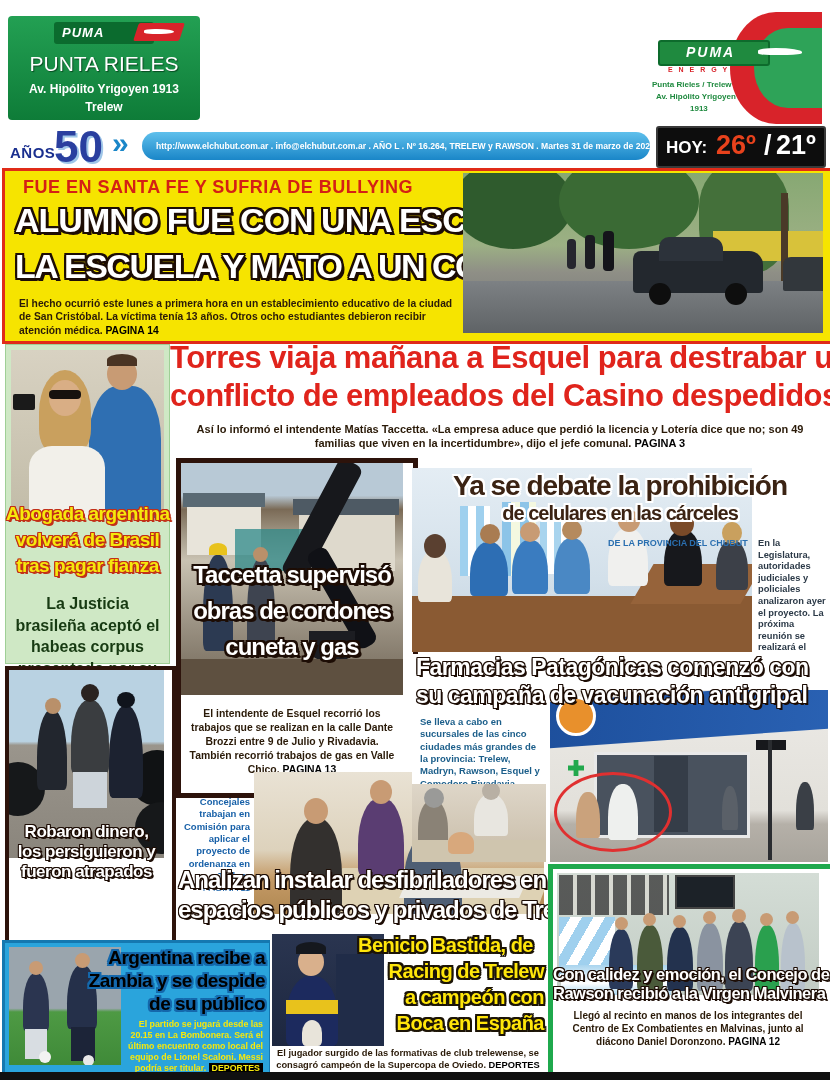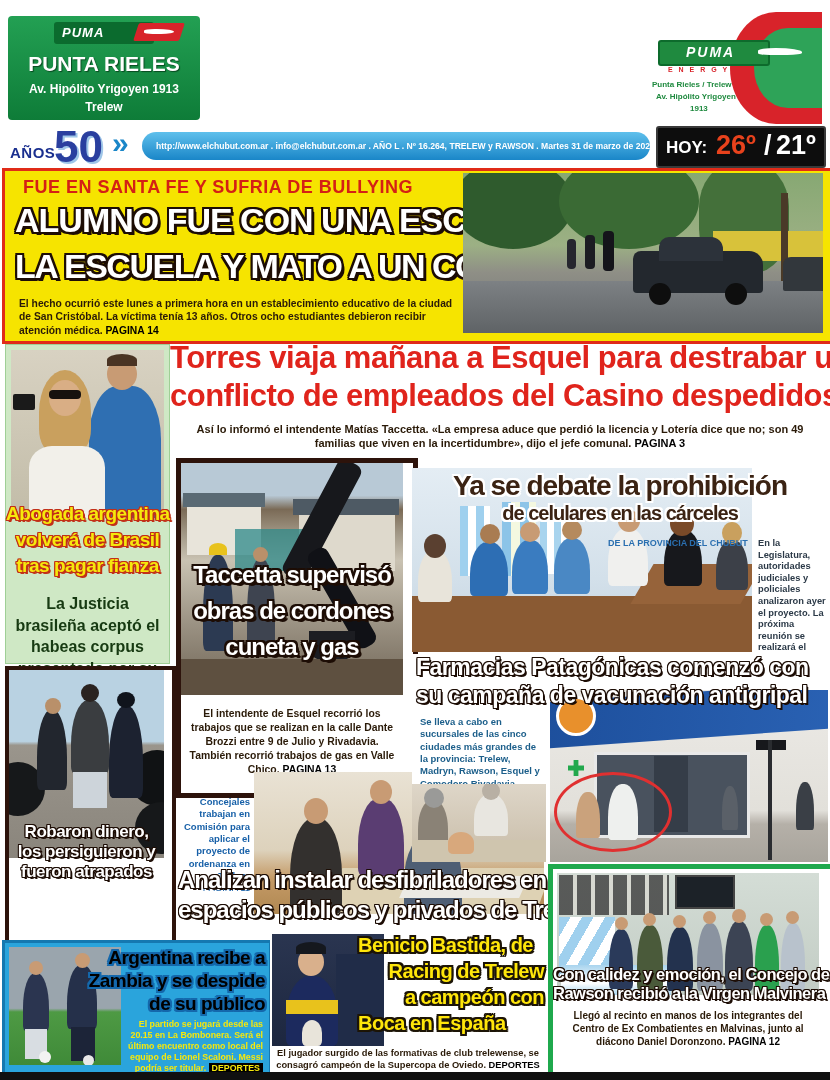--- a/index.html
+++ b/index.html
@@ -28,21 +28,21 @@
 <div id="page">
 
   <div class="abs" style="left:0;top:0;width:830px;height:126px;background:#fff;">
 
     <div class="abs" style="left:8px;top:16px;width:192px;height:104px;background:linear-gradient(#23a053,#0e7c38);border-radius:4px;text-align:center;">
       <div class="abs" style="left:46px;top:6px;width:100px;height:22px;background:#0b6b2e;border-radius:3px;">
         <span class="abs" style="left:8px;top:3px;font-weight:bold;font-style:italic;font-size:13px;color:#fff;letter-spacing:1px;">PUMA</span>
         <span class="shape" style="right:-28px;top:1px;width:46px;height:18px;background:#d8232a;transform:skewX(-18deg);border-radius:2px;"></span>
         <span class="shape" style="right:-20px;top:7px;width:30px;height:5px;background:#fff;border-radius:50% 80% 60% 40%;"></span>
       </div>
-      <div class="abs nowrap" style="left:0;top:36px;width:192px;font-weight:700;font-size:21px;color:#fff;text-shadow:1px 1px 1px #084a20;">PUNTA RIELES</div>
+      <div class="abs nowrap" style="left:0;top:36px;width:192px;font-weight:400;font-size:21px;color:#fff;text-shadow:1px 1px 1px #084a20;">PUNTA RIELES</div>
       <div class="abs nowrap" style="left:0;top:66px;width:192px;font-weight:bold;font-size:12px;color:#fff;">Av. Hipólito Yrigoyen 1913</div>
       <div class="abs nowrap" style="left:0;top:84px;width:192px;font-weight:bold;font-size:12px;color:#fff;">Trelew</div>
     </div>
 
 
     <div class="abs" style="left:638px;top:12px;width:184px;height:112px;background:#fff;">
       <span class="shape" style="left:92px;top:0px;width:92px;height:112px;background:#d8232a;border-radius:50% 0 0 50%/50% 0 0 50%;"></span>
       <span class="shape" style="left:116px;top:16px;width:68px;height:80px;background:#2ea358;border-radius:50% 0 0 50%/50% 0 0 50%;"></span>
       <div class="abs" style="left:20px;top:28px;width:108px;height:22px;background:#1f8a3f;border-radius:3px;border:2px solid #0d6b2c;">
         <span class="abs nowrap" style="left:26px;top:2px;font-weight:bold;font-style:italic;font-size:14px;color:#fff;letter-spacing:2px;">PUMA</span>
@@ -217,21 +217,21 @@
       <span class="shape" style="left:64px;top:20px;width:48px;height:92px;background:#202c48;"></span>
       <span class="head" style="left:26px;top:14px;width:26px;height:28px;background:#d9b08c;"></span>
       <span class="shape" style="left:24px;top:8px;width:30px;height:12px;background:#15181e;border-radius:50% 50% 0 0;"></span>
       <span class="person" style="left:14px;top:42px;width:52px;height:70px;background:#1c2a5e;"></span>
       <span class="shape" style="left:14px;top:66px;width:52px;height:14px;background:#e8c21c;"></span>
       <span class="shape" style="left:30px;top:86px;width:20px;height:26px;background:#e8e4da;border-radius:50% 50% 20% 20%;"></span>
     </div>
     <div class="abs nowrap oy" style="left:88px;top:2px;width:186px;font-weight:900;font-size:20px;letter-spacing:-0.5px;">Benicio Bastida, de</div>
     <div class="abs nowrap oy" style="left:88px;top:28px;width:186px;text-align:right;font-weight:900;font-size:20px;letter-spacing:-0.5px;">Racing de Trelew</div>
     <div class="abs nowrap oy" style="left:88px;top:54px;width:186px;text-align:right;font-weight:900;font-size:20px;letter-spacing:-0.5px;">a campeón con</div>
-    <div class="abs nowrap oy" style="left:88px;top:80px;width:186px;text-align:left;font-weight:900;font-size:20px;letter-spacing:-0.5px;">Boca en España</div>
+    <div class="abs nowrap oy" style="left:88px;top:80px;width:186px;text-align:right;font-weight:900;font-size:20px;letter-spacing:-0.5px;">Boca en España</div>
     <div class="abs ctr" style="left:2px;top:116px;width:272px;font-size:9.3px;line-height:1.25;">
       <span class="deck">El jugador surgido de las formativas de club trelewense, se consagró campeón de la Supercopa de Oviedo.</span>
       <span class="pageref">DEPORTES</span>
     </div>
   </div>
 
   <div class="abs" style="left:412px;top:468px;width:416px;height:184px;background:#fff;">
     <div class="ph" style="left:0;top:0;width:340px;height:184px;background:linear-gradient(#e4edf4,#d3e0ea 60%,#c4d2de 100%);">
       <span class="shape" style="left:48px;top:38px;width:30px;height:70px;background:repeating-linear-gradient(90deg,#9fd0ee 0 8px,#fff 8px 16px);"></span>
       <span class="shape" style="left:90px;top:34px;width:34px;height:74px;background:repeating-linear-gradient(90deg,#8cc4e8 0 9px,#f4f8e0 9px 18px);"></span>

